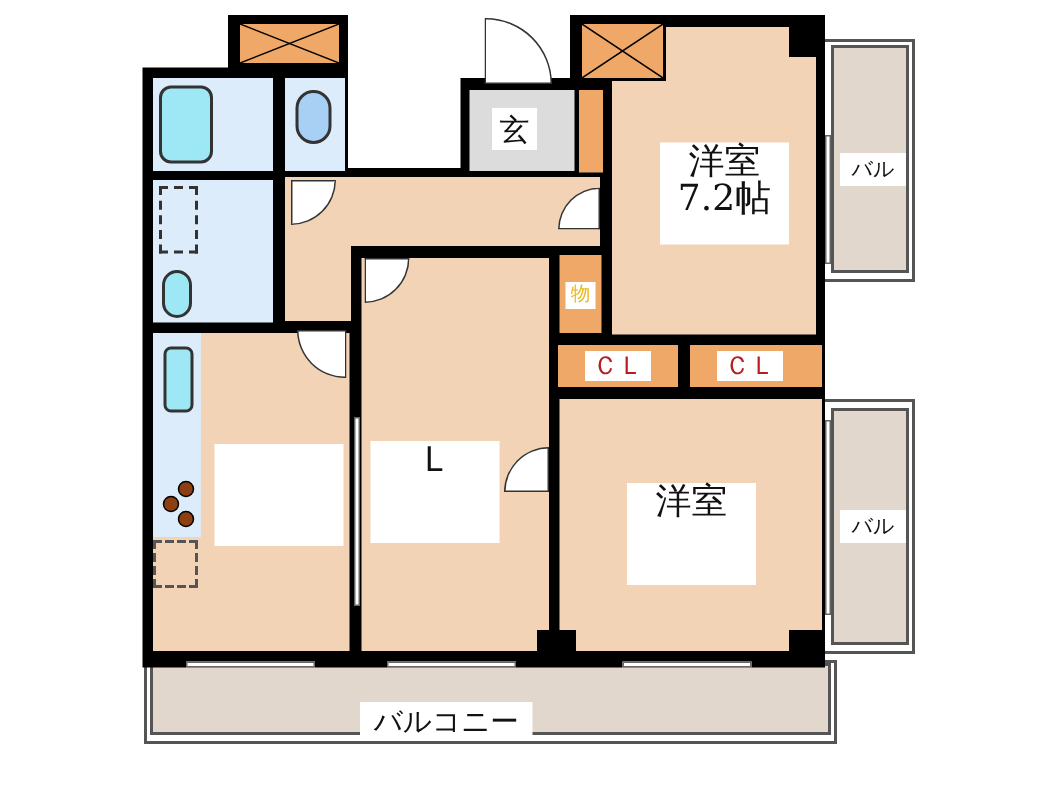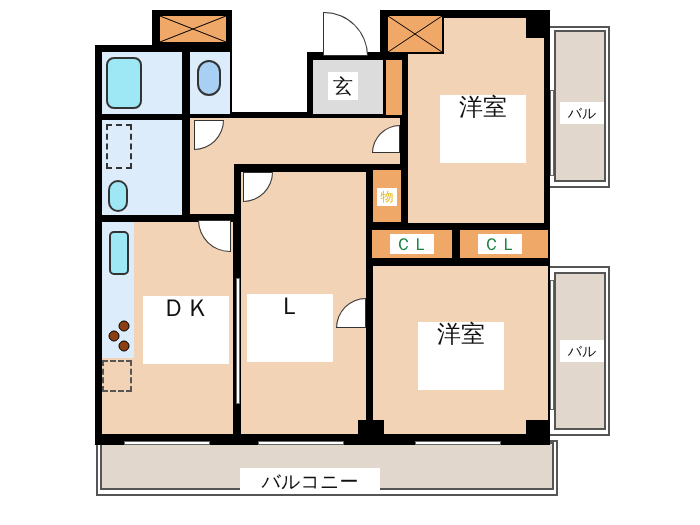--- a/index.html
+++ b/index.html
@@ -5,31 +5,31 @@
   html,body{margin:0;padding:0;background:#fff;}
   body{width:700px;height:525px;position:relative;overflow:hidden;font-family:"DejaVu Serif",serif;}
   .abs{position:absolute;box-sizing:border-box;}
   .wall{background:#000;}
   .floor{background:#f2d3b5;}
   .wet{background:#dcecfa;}
   .storage{background:#f0a868;}
   .balc{background:#e2d7cd;border:2px solid #555;}
   .balc-outer{border:2px solid #555;background:#fff;}
   .label{background:#fff;color:#111;text-align:center;line-height:1.05;}
-  .cl-label{background:#fff;color:#15803d;font-size:17px;text-align:center;line-height:20px;}
+  .cl-label{background:#fff;color:#b91c1c;font-size:17px;text-align:center;line-height:20px;}
   .win{background:#fff;border:1px solid #666;}
   .door-arc{border:1px solid #333;background:#fff;}
   .xbox{background:#f0a868;border:2px solid #000;}
 </style>
 </head>
 <body>
 
 <div class="abs balc-outer" style="left:96px;top:440px;width:462px;height:56px;"></div>
 <div class="abs balc" style="left:100px;top:442px;width:454px;height:48px;"></div>
-<div class="abs label" style="left:240px;top:468px;width:140px;height:26px;font-size:19px;line-height:26px;font-family:'DejaVu Sans',sans-serif;">バルコニー</div>
+<div class="abs label" style="left:240px;top:468px;width:115px;height:26px;font-size:19px;line-height:26px;font-family:'DejaVu Sans',sans-serif;">バルコニー</div>
 
 <div class="abs balc-outer" style="left:548px;top:26px;width:62px;height:162px;"></div>
 <div class="abs balc" style="left:554px;top:30px;width:52px;height:152px;"></div>
 <div class="abs label" style="left:560px;top:102px;width:44px;height:22px;font-size:14px;line-height:22px;font-family:'DejaVu Sans',sans-serif;">バル</div>
 
 <div class="abs balc-outer" style="left:548px;top:266px;width:62px;height:170px;"></div>
 <div class="abs balc" style="left:554px;top:272px;width:52px;height:158px;"></div>
 <div class="abs label" style="left:560px;top:340px;width:44px;height:22px;font-size:14px;line-height:22px;font-family:'DejaVu Sans',sans-serif;">バル</div>
 
 <div class="abs wall" style="left:95px;top:45px;width:455px;height:400px;"></div>
@@ -75,21 +75,20 @@
 <div class="abs" style="left:108px;top:318px;width:24px;height:36px;">
   <svg width="24" height="36">
       <circle cx="16" cy="8" r="5" fill="#8b3f12" stroke="#000"></circle>
       <circle cx="6" cy="18" r="5" fill="#8b3f12" stroke="#000"></circle>
       <circle cx="16" cy="28" r="5" fill="#8b3f12" stroke="#000"></circle>
     </svg>
 </div>
 <div class="abs" style="left:102px;top:360px;width:30px;height:32px;border:2px dashed #555;"></div>
 <div class="abs door-arc" style="left:198px;top:220px;width:33px;height:32px;border-radius:0 0 0 33px;"></div>
 <div class="abs label" style="left:143px;top:296px;width:86px;height:68px;font-size:24px;">
-  <div>ＤＫ</div>
 </div>
 
 <div class="abs floor" style="left:241px;top:172px;width:125px;height:262px;"></div>
 <div class="abs door-arc" style="left:243px;top:172px;width:30px;height:30px;border-radius:0 0 30px 0;"></div>
 <div class="abs door-arc" style="left:336px;top:298px;width:30px;height:30px;border-radius:30px 0 0 0;"></div>
 <div class="abs label" style="left:247px;top:294px;width:86px;height:68px;font-size:24px;">
   <div>Ｌ</div>
 </div>
 <div class="abs win" style="left:236px;top:278px;width:4px;height:126px;"></div>
 
@@ -100,20 +99,21 @@
 <div class="abs xbox" style="left:386px;top:14px;width:58px;height:40px;">
   <svg width="54" height="36">
       <line x1="0" y1="0" x2="54" y2="36" stroke="#000"></line>
       <line x1="54" y1="0" x2="0" y2="36" stroke="#000"></line>
     </svg>
 </div>
 <div class="abs wall" style="left:526px;top:10px;width:24px;height:28px;"></div>
 <div class="abs storage" style="left:386px;top:60px;width:16px;height:55px;"></div>
 <div class="abs label" style="left:440px;top:95px;width:86px;height:68px;font-size:24px;">
   <div>洋室</div>
+  <div>7.2帖</div>
 </div>
 
 <div class="abs storage" style="left:372px;top:230px;width:80px;height:28px;"></div>
 <div class="abs cl-label" style="left:390px;top:234px;width:44px;">ＣＬ</div>
 <div class="abs storage" style="left:460px;top:230px;width:88px;height:28px;"></div>
 <div class="abs cl-label" style="left:478px;top:234px;width:44px;">ＣＬ</div>
 
 <div class="abs floor" style="left:373px;top:266px;width:175px;height:168px;"></div>
 <div class="abs wall" style="left:526px;top:420px;width:24px;height:24px;"></div>
 <div class="abs wall" style="left:358px;top:420px;width:26px;height:24px;"></div>

